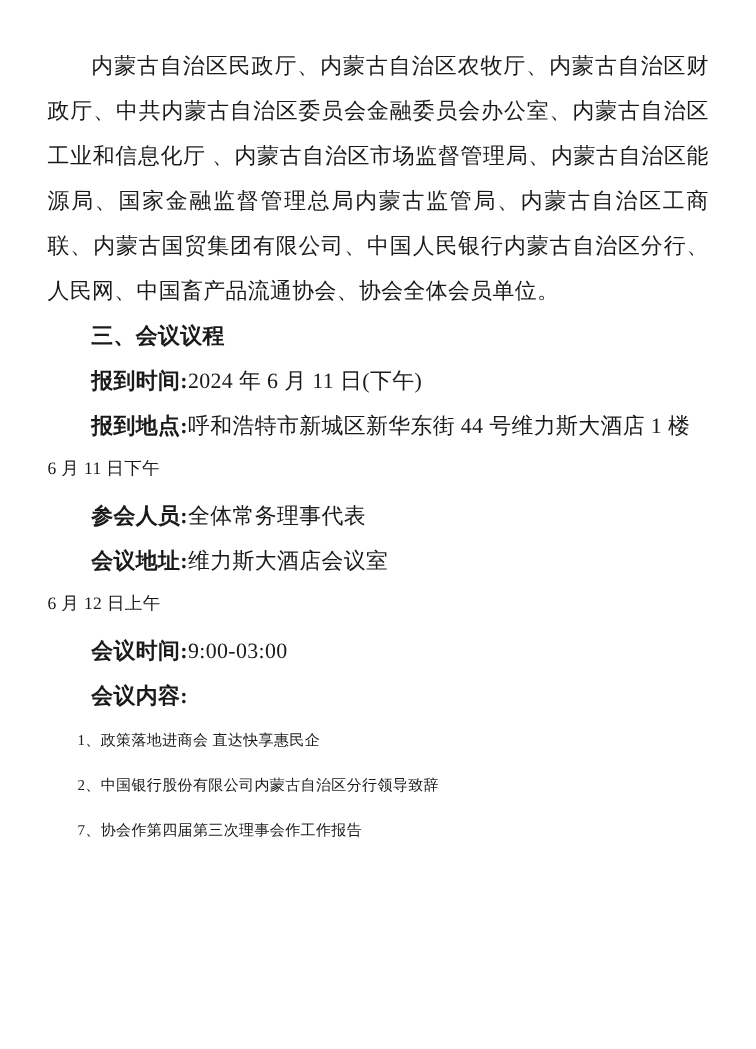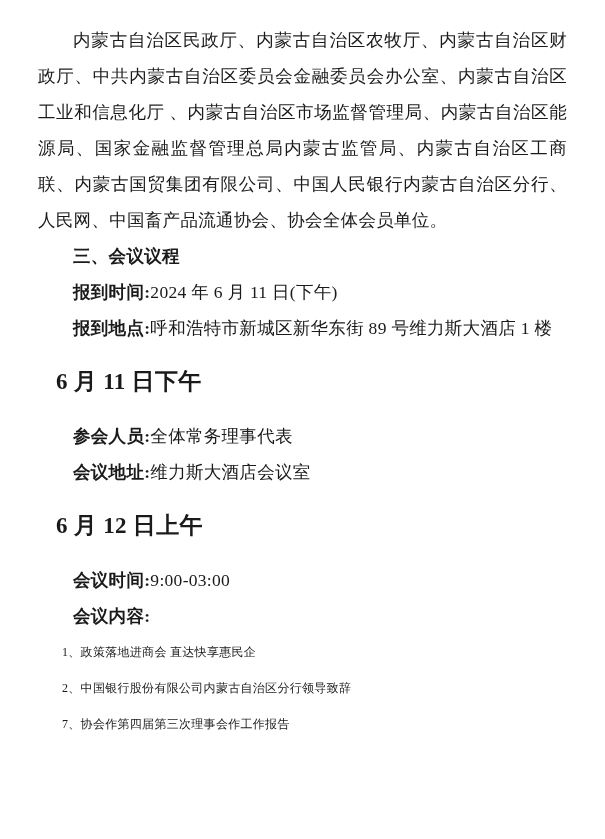--- a/index.html
+++ b/index.html
@@ -20,21 +20,21 @@
     height: 839px;
     padding: 18px 38px 0 38px;
     box-sizing: border-box;
   }
   .para {
     font-size: 17.5px;
     line-height: 36px;
     text-align: justify;
     text-justify: inter-ideograph;
     text-indent: 2em;
-    margin: 4px 0 0 0;
+    margin: 16px 0 0 0;
     letter-spacing: 0.3px;
   }
   .section-head {
     font-size: 17.5px;
     line-height: 36px;
     text-indent: 2em;
     font-weight: bold;
     margin: 0;
     letter-spacing: 0.3px;
   }
@@ -44,24 +44,24 @@
     margin: 0;
     letter-spacing: 0.3px;
   }
   .indent2 {
     text-indent: 2em;
   }
   .label {
     font-weight: bold;
   }
   .daterow {
-    font-size: 23px;
+    font-size: 14px;
     line-height: 36px;
-    font-weight: bold;
-    margin: 18px;
+    font-weight: normal;
+    margin: 0;
     text-indent: 0;
     letter-spacing: 0.3px;
   }
   .itemrow {
     font-size: 12px;
     line-height: 36px;
     margin: 0;
     text-indent: 2em;
     letter-spacing: 0.3px;
   }
@@ -73,21 +73,21 @@
 
   <p class="para">内蒙古自治区民政厅、内蒙古自治区农牧厅、内蒙古自治区财政厅、中共内蒙古自治区委员会金融委员会办公室、内蒙古自治区工业和信息化厅 、内蒙古自治区市场监督管理局、内蒙古自治区能源局、国家金融监督管理总局内蒙古监管局、内蒙古自治区工商联、内蒙古国贸集团有限公司、中国人民银行内蒙古自治区分行、人民网、中国畜产品流通协会、协会全体会员单位。</p>
 
   <p class="section-head">三、会议议程</p>
 
   <p class="line indent2">
     <span class="label">报到时间:</span><span>2024 年 6 月 11 日(下午)</span>
   </p>
 
   <p class="line indent2">
-    <span class="label">报到地点:</span><span>呼和浩特市新城区新华东街 89 号维力斯大酒店 1 楼</span>
+    <span class="label">报到地点:</span><span>呼和浩特市新城区新华东街 44 号维力斯大酒店 1 楼</span>
   </p>
 
   <p class="daterow">6 月 11 日下午</p>
 
   <p class="line indent2">
     <span class="label">参会人员:</span><span>全体常务理事代表</span>
   </p>
   <p class="line indent2">
     <span class="label">会议地址:</span><span>维力斯大酒店会议室</span>
   </p>

